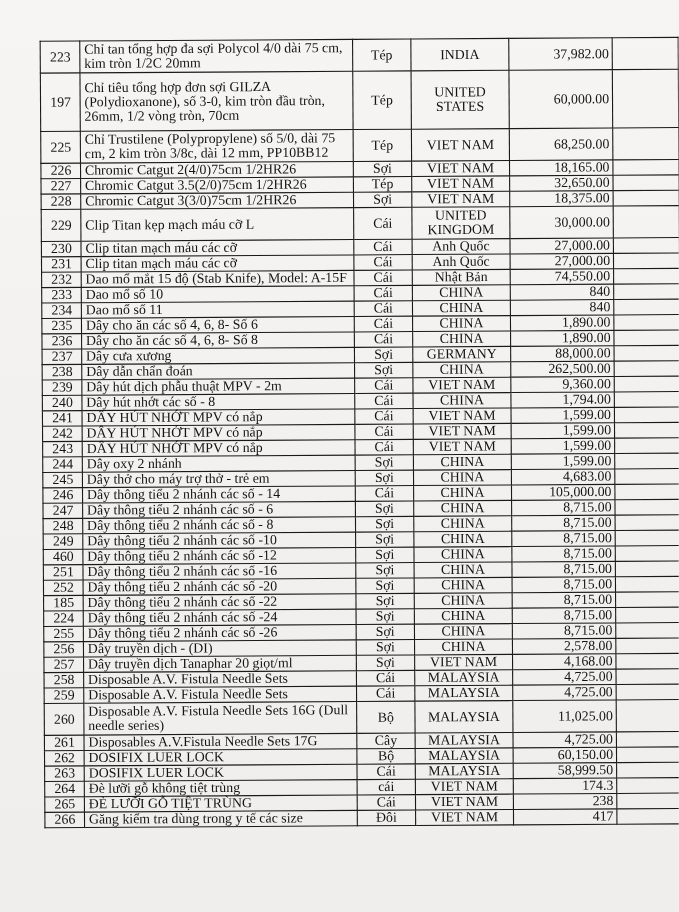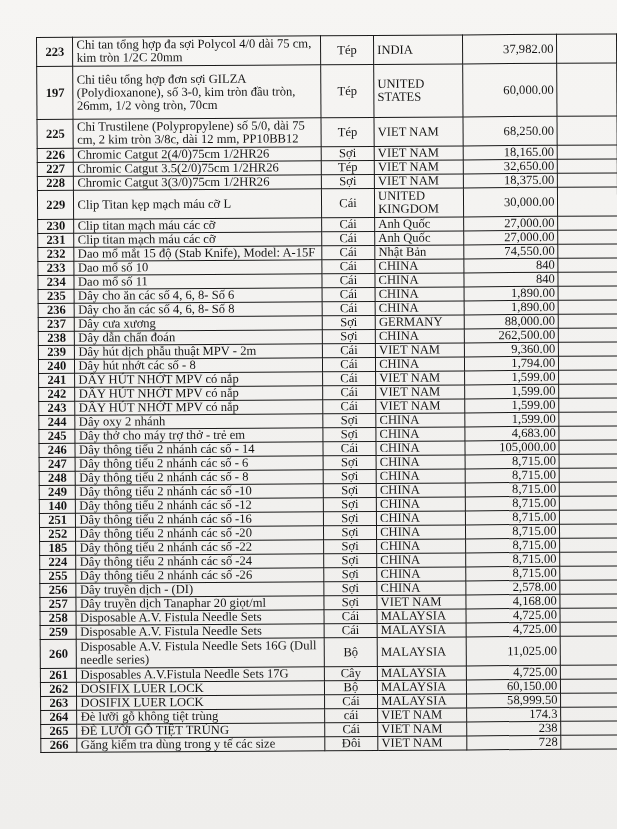--- a/index.html
+++ b/index.html
@@ -22,24 +22,24 @@
     line-height: 13px;
     transform: rotate(-0.35deg);
     transform-origin: left top;
   }
   table.doc td {
     border: 1.3px solid #1a1a1a;
     padding: 0 3px;
     vertical-align: middle;
     height: 13px;
   }
-  td.stt { width: 31px; text-align: center; font-weight: bold; }
+  td.stt { width: 31px; text-align: center; }
   td.name { width: 262px; text-align: left; }
   td.unit { width: 50px; text-align: center; font-family: Liberation Serif, serif; }
-  td.origin { width: 84px; text-align: left; border-radius: 12px; }
+  td.origin { width: 84px; text-align: center; border-radius: 12px; }
   td.price { width: 92px; text-align: right; font-family: Liberation Serif, serif; }
   td.extra { width: 60px; }
   tr.mid td { height: 28px; }
   tr.t3 td { height: 52px; }
 </style>
 </head>
 <body>
 
 <div class="page">
   <table class="doc">
@@ -254,21 +254,21 @@
         </tr>
         <tr>
           <td class="stt">249</td>
           <td class="name">Dây thông tiểu 2 nhánh các số -10</td>
           <td class="unit">Sợi</td>
           <td class="origin">CHINA</td>
           <td class="price">8,715.00</td>
           <td class="extra"></td>
         </tr>
         <tr>
-          <td class="stt">140</td>
+          <td class="stt">460</td>
           <td class="name">Dây thông tiểu 2 nhánh các số -12</td>
           <td class="unit">Sợi</td>
           <td class="origin">CHINA</td>
           <td class="price">8,715.00</td>
           <td class="extra"></td>
         </tr>
         <tr>
           <td class="stt">251</td>
           <td class="name">Dây thông tiểu 2 nhánh các số -16</td>
           <td class="unit">Sợi</td>
@@ -386,18 +386,18 @@
           <td class="unit">Cái</td>
           <td class="origin">VIET NAM</td>
           <td class="price">238</td>
           <td class="extra"></td>
         </tr>
         <tr>
           <td class="stt">266</td>
           <td class="name">Găng kiểm tra dùng trong y tế các size</td>
           <td class="unit">Đôi</td>
           <td class="origin">VIET NAM</td>
-          <td class="price">728</td>
+          <td class="price">417</td>
           <td class="extra"></td>
         </tr>
       </tbody>
   </table>
 </div>
 
 </body></html>

